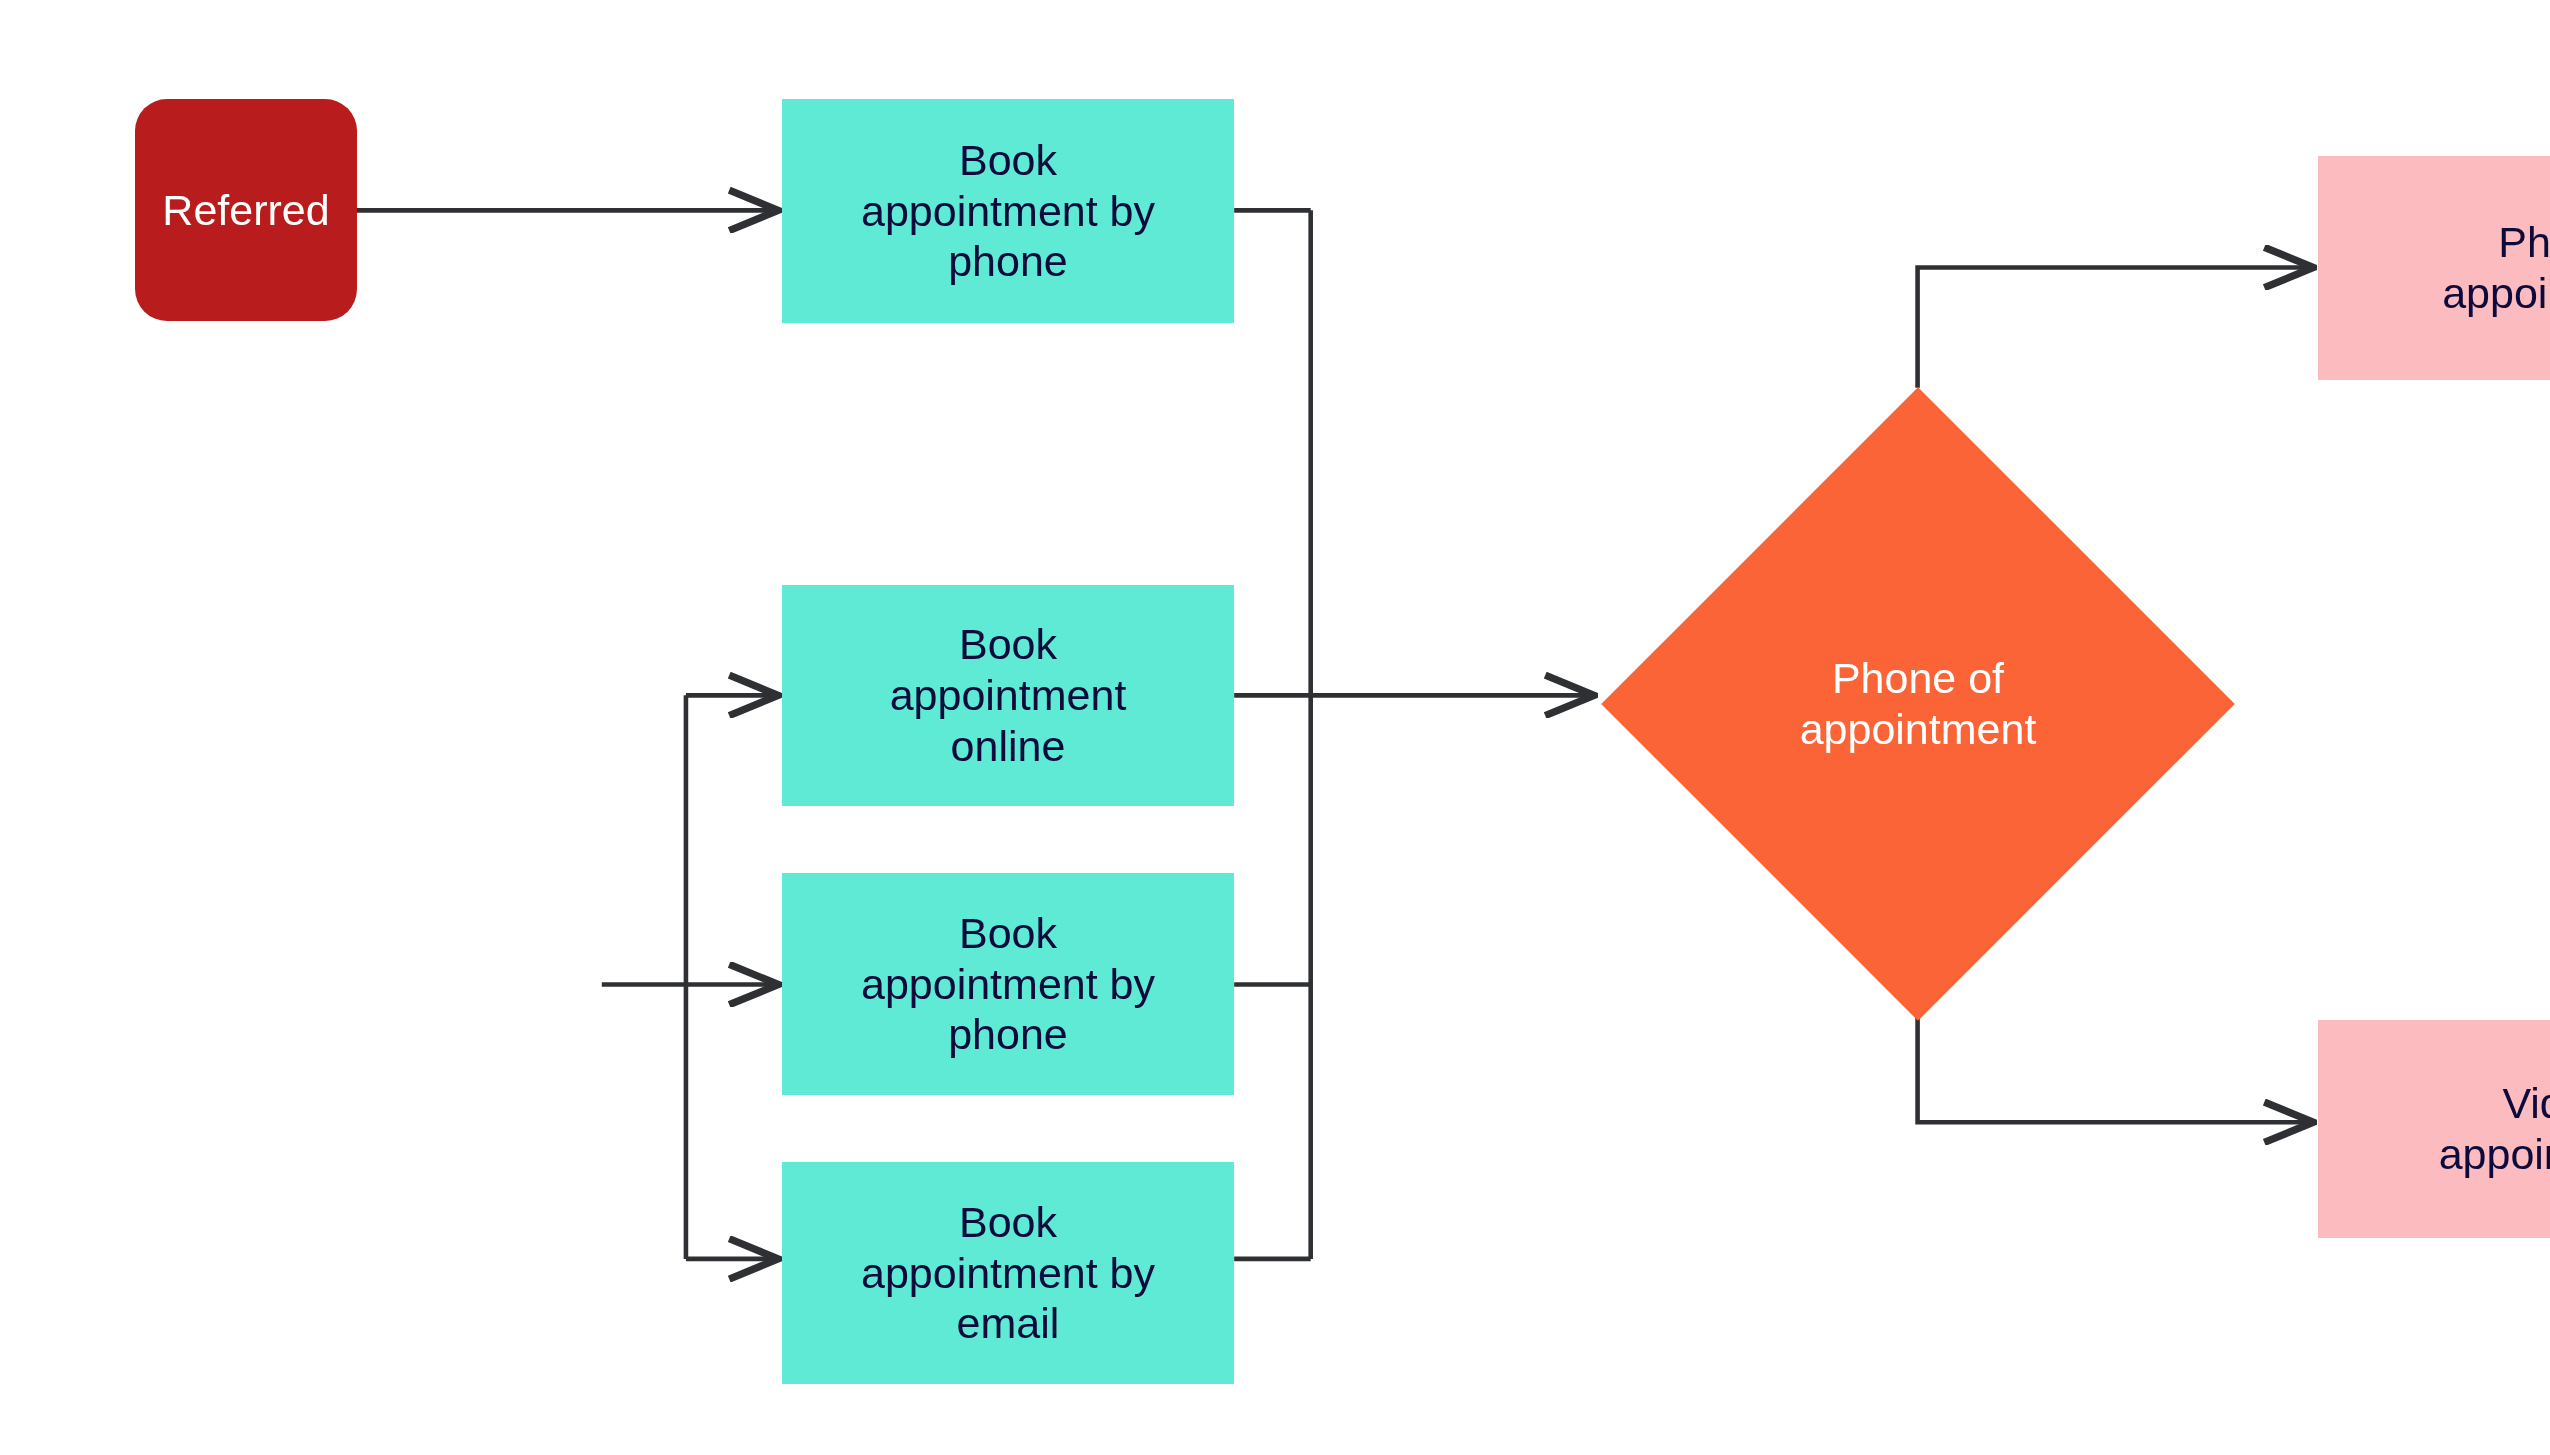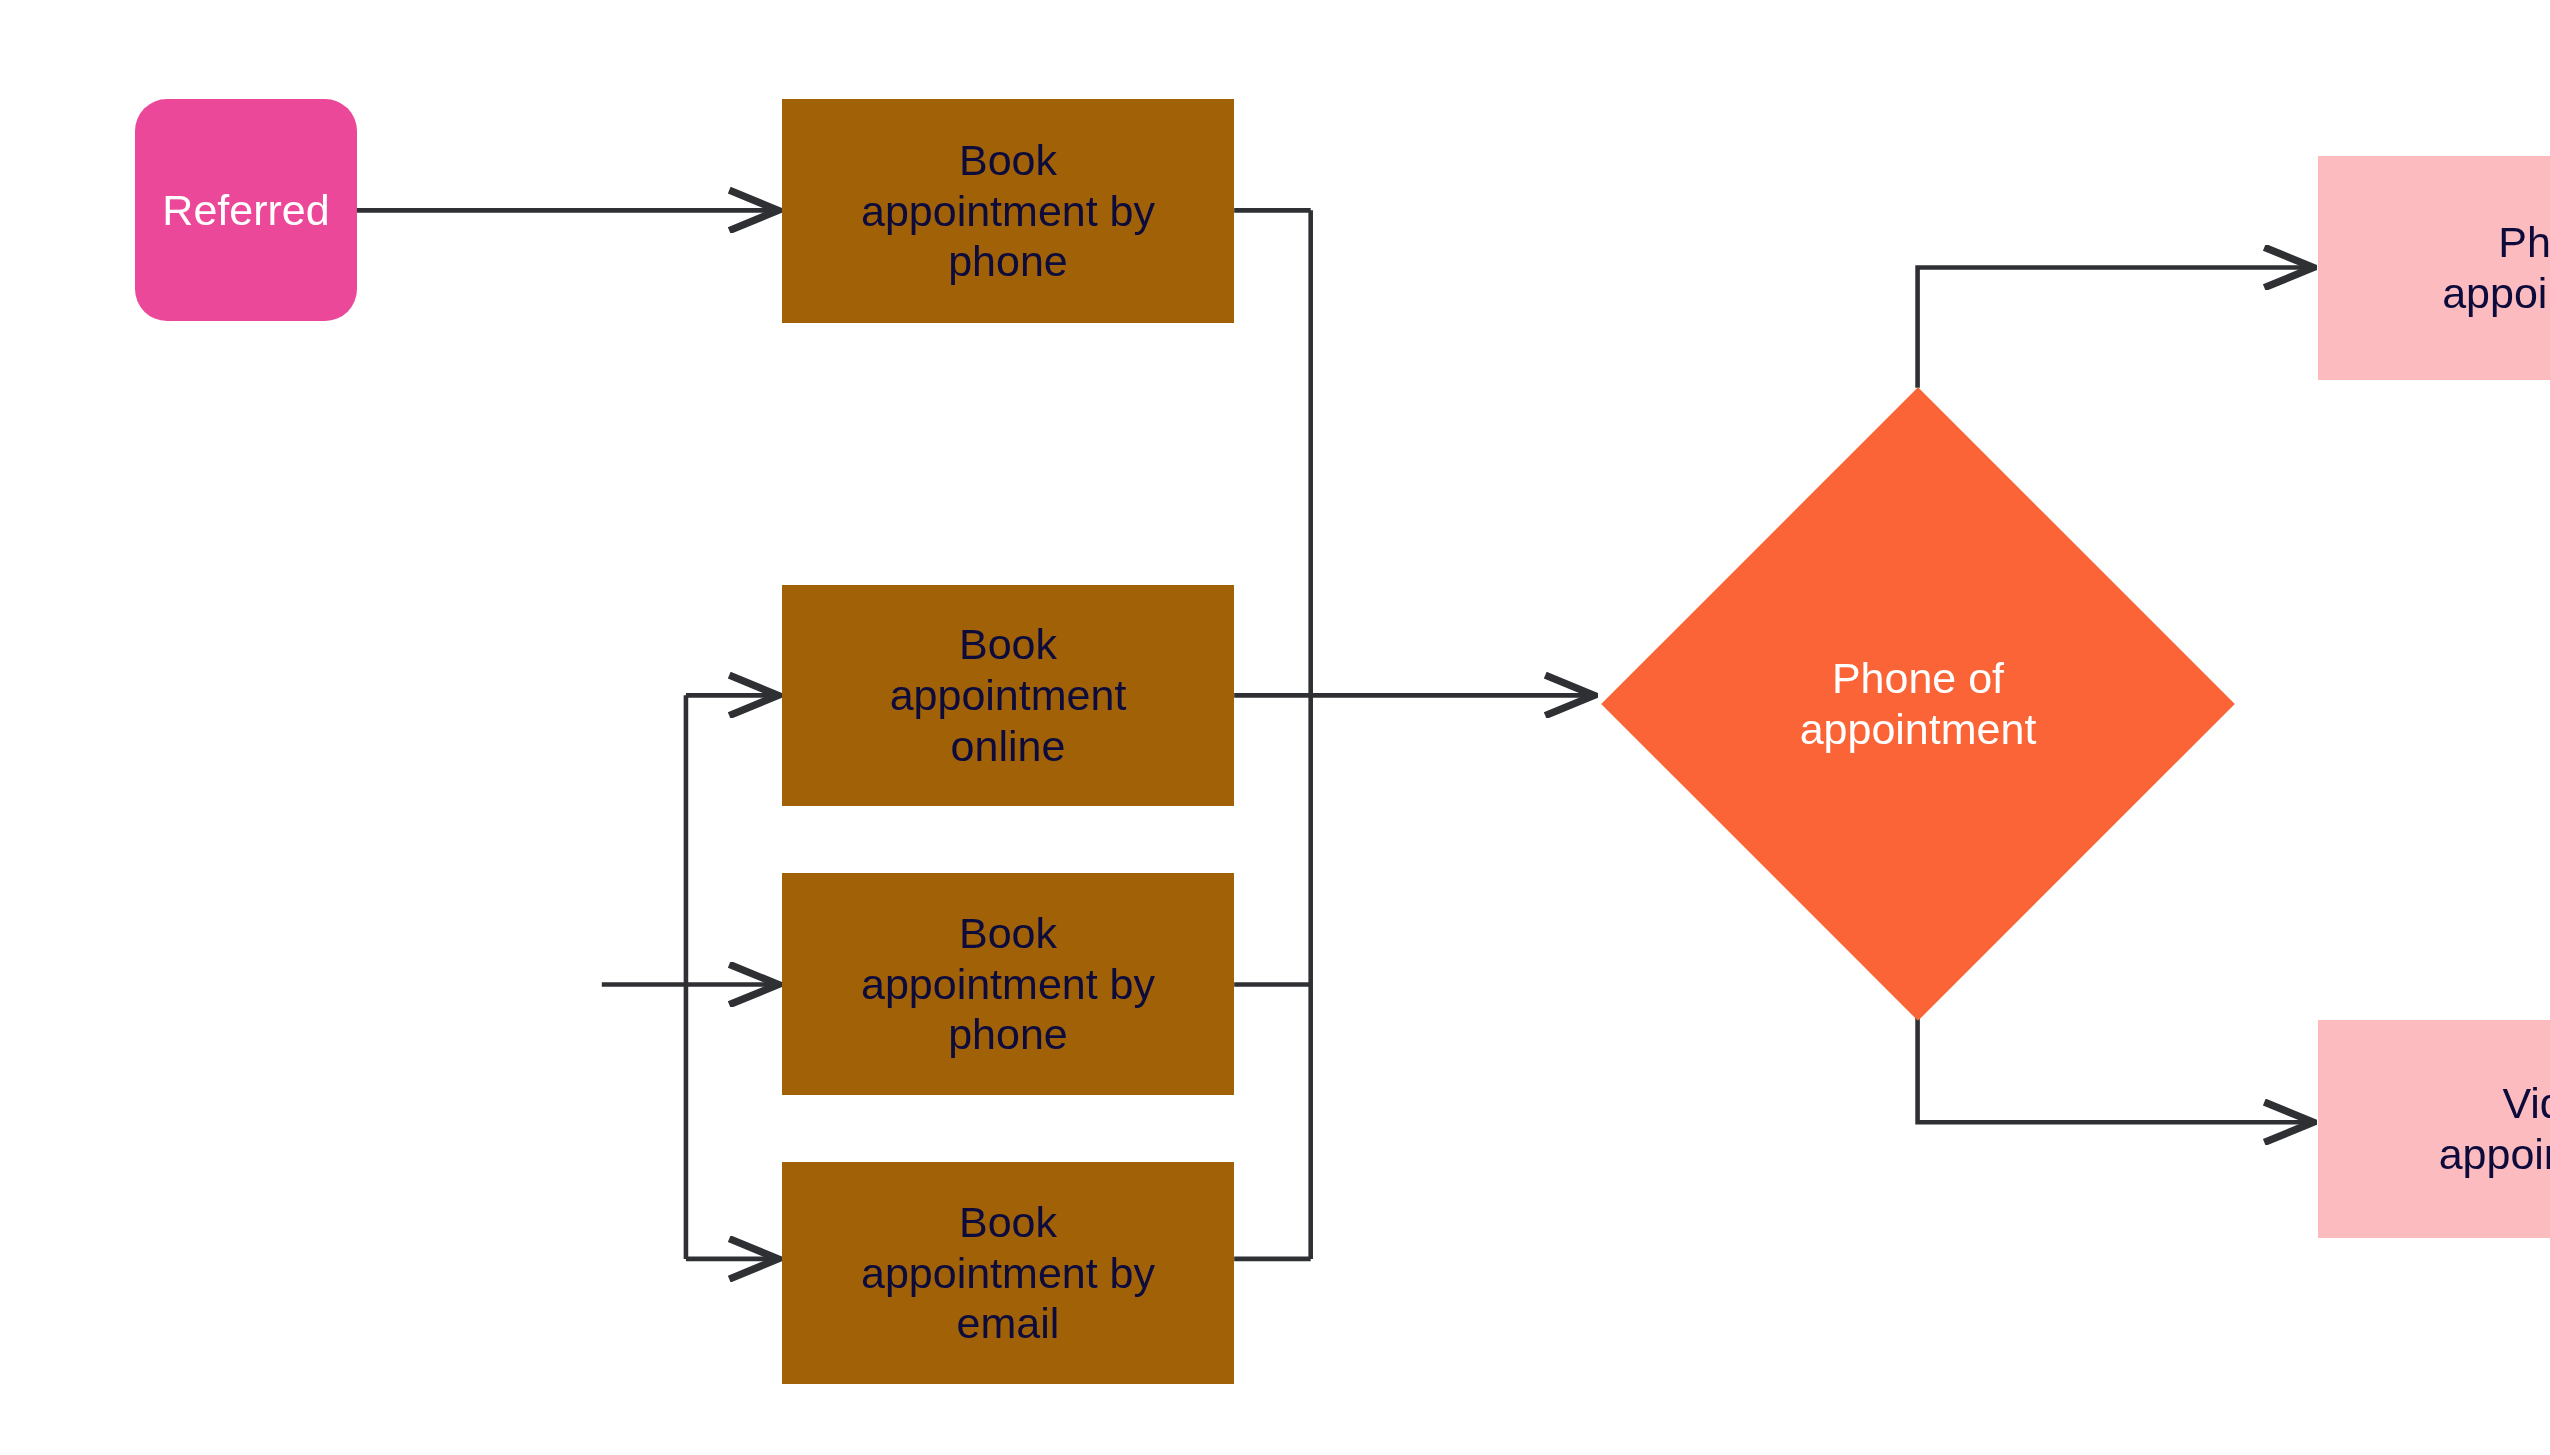--- a/index.html
+++ b/index.html
@@ -30,27 +30,27 @@
     display: flex;
     align-items: center;
     justify-content: center;
     text-align: center;
     box-sizing: border-box;
     line-height: 1.18;
     white-space: pre-line;
     z-index: 3;
   }
   .node-start {
-    background: #ec4899;
+    background: #b91c1c;
     color: #ffffff;
     border-radius: 32px;
     font-size: 43px;
   }
   .node-process {
-    background: #a16207;
+    background: #5eead4;
     color: #0d0b3b;
     font-size: 43px;
     padding: 0 9.2px;
   }
   .node-decision-wrap {
     position: absolute;
     z-index: 3;
   }
   .node-decision-shape {
     position: absolute;

